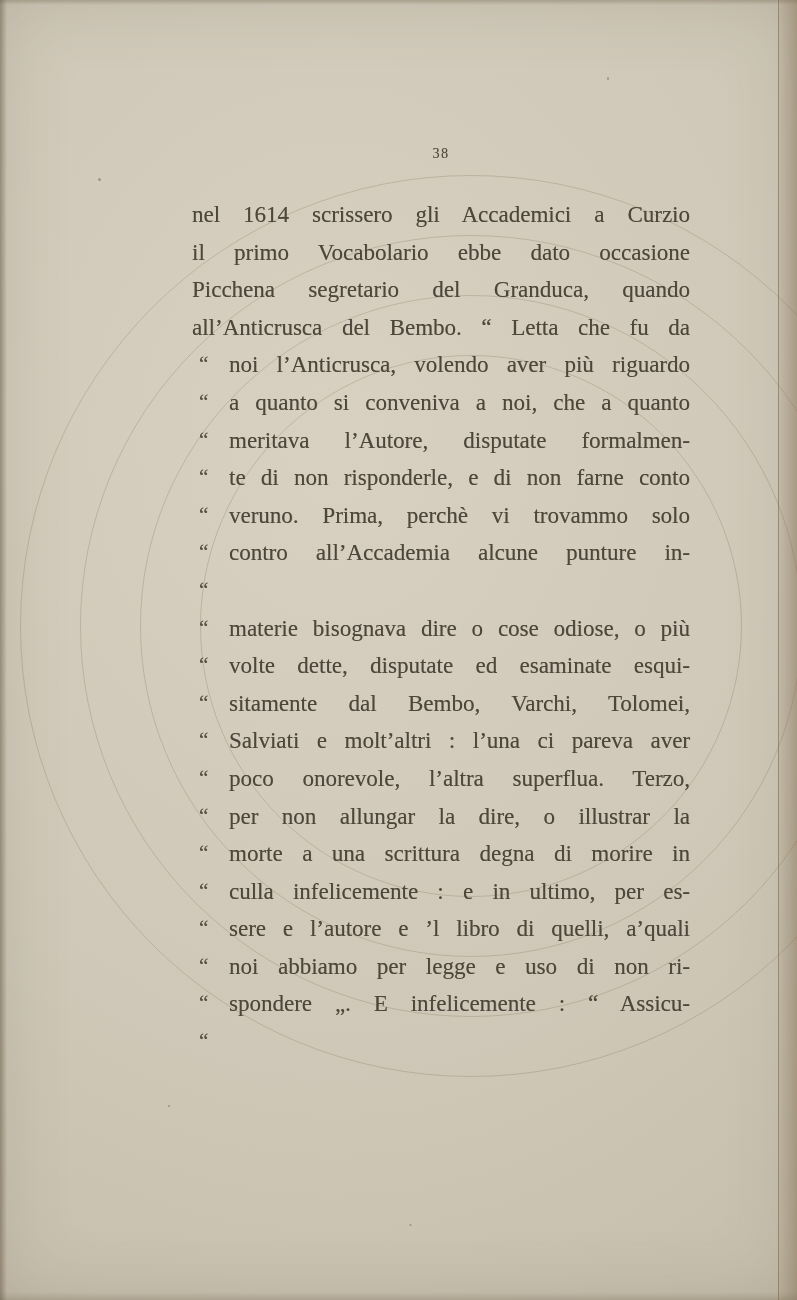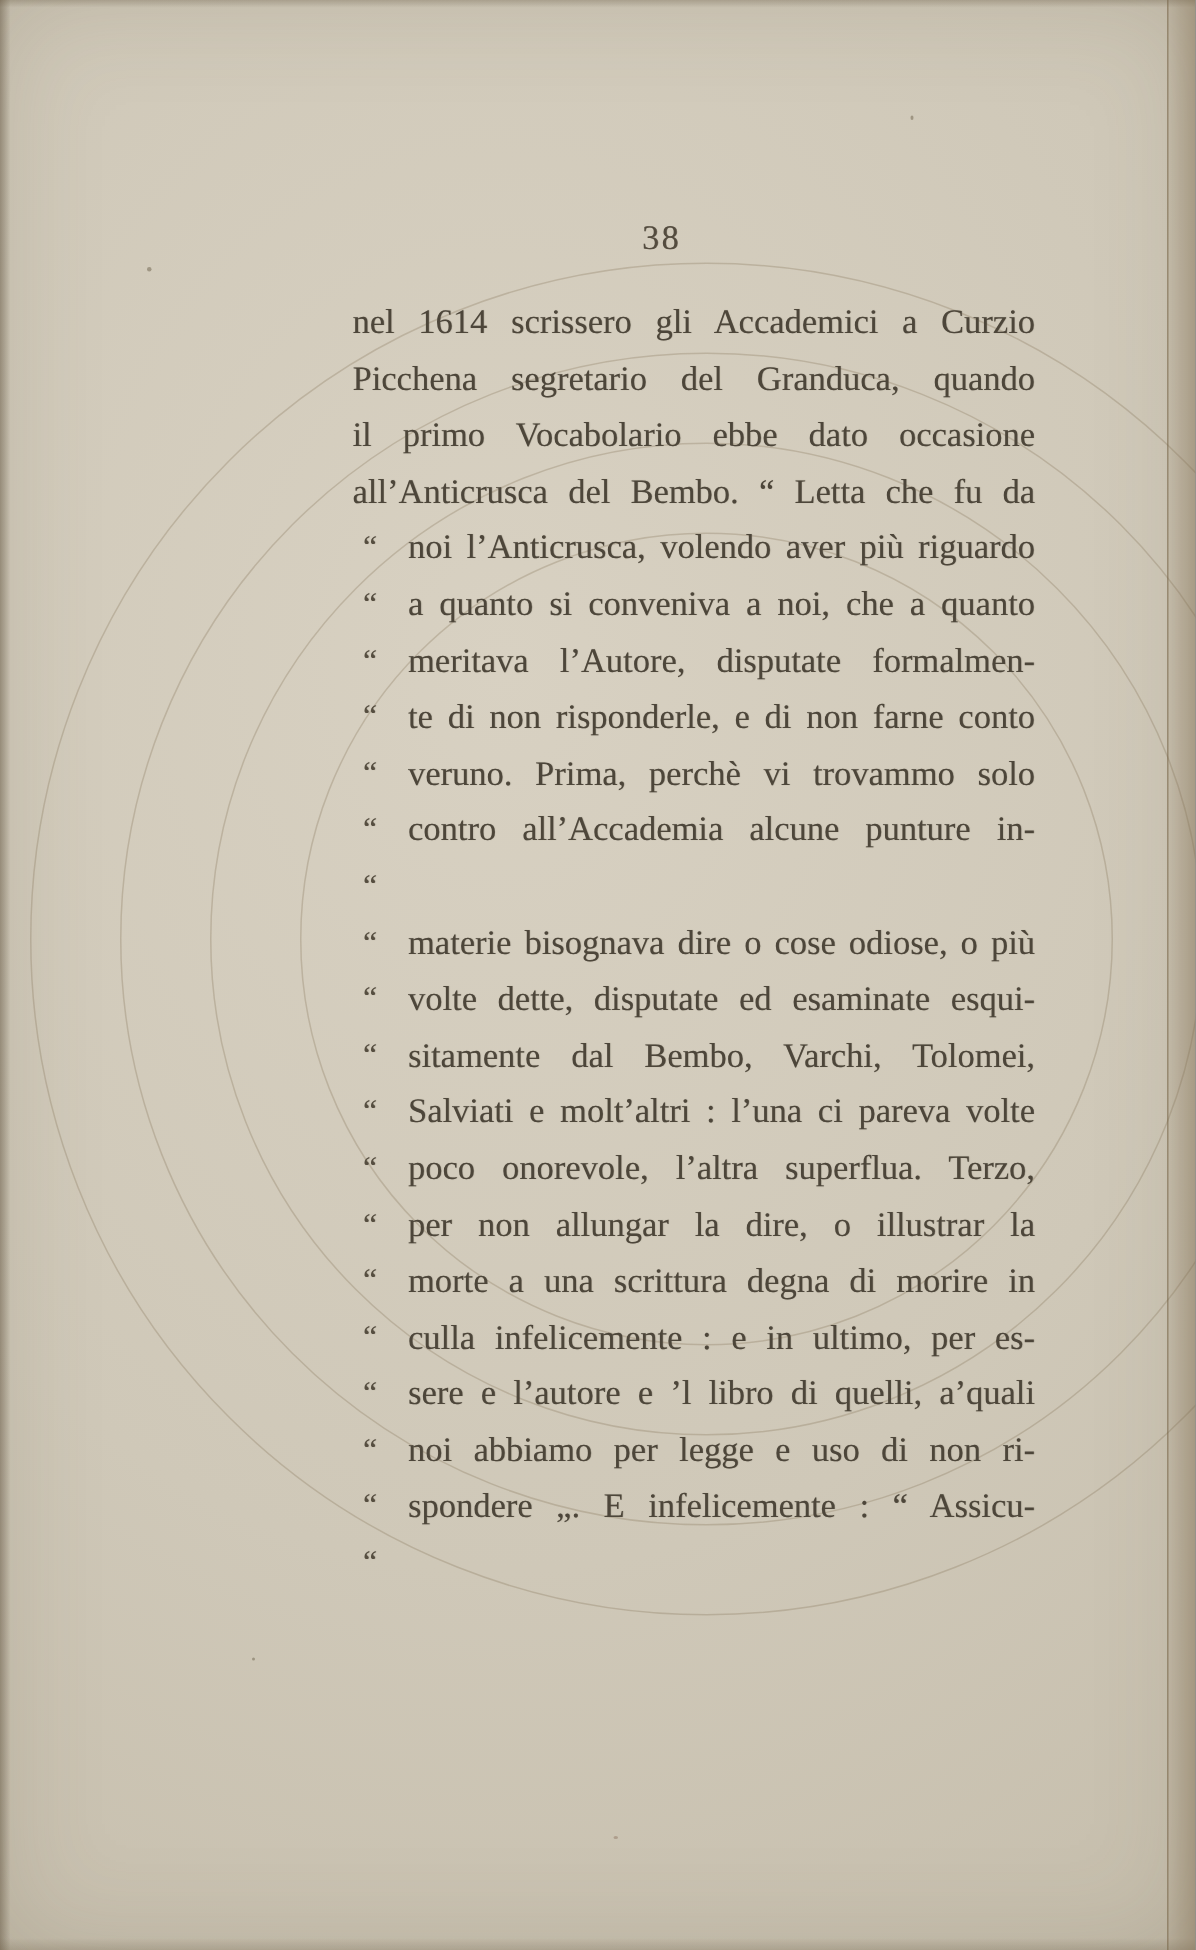--- a/index.html
+++ b/index.html
@@ -42,37 +42,36 @@
   .stamp.c4{left:200px;top:355px; width:540px;height:540px;}
   
   .speck{position:absolute;border-radius:50%;background:rgba(98,86,64,0.45);}
   .speck.s1{left:98px; top:178px;width:3px;height:3px;}
   .speck.s2{left:607px;top:77px; width:2px;height:3px;}
   .speck.s3{left:409px;top:1224px;width:3px;height:2px;background:rgba(120,90,70,0.35);}
   .speck.s4{left:168px;top:1105px;width:2px;height:2px;}
   
   .pagenum{
     position:absolute;left:192px;top:146px;width:498px;
-    text-align:center;font-size:23px;letter-spacing:1.5px;
+    text-align:center;font-size:14px;letter-spacing:1.5px;
     color:#544c3f;
     text-shadow:0.3px 0.3px 0.4px rgba(77,70,58,0.5);
   }
   .text-block{
     position:absolute;left:192px;top:196px;width:498px;
     font-size:23px;
   }
   .textline{
     position:relative;
     height:37.6px;line-height:37.6px;
     white-space:nowrap;
     text-align:justify;
     text-align-last:justify;
     -moz-text-align-last:justify;
     text-shadow:0.3px 0.3px 0.5px rgba(77,70,58,0.45);
-    margin-left:43px;
   }
   .textline.quoted{padding-left:37px;}
   .qmark{
     position:absolute;left:7px;top:0;
     font-size:21px;color:#564e40;
   }
   .italic{}
 </style>
 </head>
 <body>
@@ -86,34 +85,34 @@
 
   <div class="speck s1"></div>
   <div class="speck s2"></div>
   <div class="speck s3"></div>
   <div class="speck s4"></div>
 
   <div class="pagenum">38</div>
 
   <div class="text-block">
       <div class="textline"><span>nel 1614 scrissero gli Accademici a Curzio</span></div>
+      <div class="textline"><span>il primo Vocabolario ebbe dato occasione</span></div>
       <div class="textline"><span>Picchena segretario del Granduca, quando</span></div>
-      <div class="textline"><span>il primo Vocabolario ebbe dato occasione</span></div>
       <div class="textline"><span>all’</span><span class="italic">Anticrusca</span><span> del Bembo. “ Letta che fu da</span></div>
       <div class="textline quoted"><span class="qmark">“</span><span>noi l’</span><span class="italic">Anticrusca</span><span>, volendo aver più riguardo</span></div>
       <div class="textline quoted"><span class="qmark">“</span><span>a quanto si conveniva a noi, che a quanto</span></div>
       <div class="textline quoted"><span class="qmark">“</span><span>meritava l’Autore, disputate formalmen-</span></div>
       <div class="textline quoted"><span class="qmark">“</span><span>te di non risponderle, e di non farne conto</span></div>
       <div class="textline quoted"><span class="qmark">“</span><span>veruno. Prima, perchè vi trovammo solo</span></div>
       <div class="textline quoted"><span class="qmark">“</span><span>contro all’Accademia alcune punture in-</span></div>
       <div class="textline quoted"><span class="qmark">“</span></div>
       <div class="textline quoted"><span class="qmark">“</span><span>materie bisognava dire o cose odiose, o più</span></div>
       <div class="textline quoted"><span class="qmark">“</span><span>volte dette, disputate ed esaminate esqui-</span></div>
       <div class="textline quoted"><span class="qmark">“</span><span>sitamente dal Bembo, Varchi, Tolomei,</span></div>
-      <div class="textline quoted"><span class="qmark">“</span><span>Salviati e molt’altri : l’una ci pareva volte</span></div>
+      <div class="textline quoted"><span class="qmark">“</span><span>Salviati e molt’altri : l’una ci pareva aver</span></div>
       <div class="textline quoted"><span class="qmark">“</span><span>poco onorevole, l’altra superflua. Terzo,</span></div>
       <div class="textline quoted"><span class="qmark">“</span><span>per non allungar la dire, o illustrar la</span></div>
       <div class="textline quoted"><span class="qmark">“</span><span>morte a una scrittura degna di morire in</span></div>
       <div class="textline quoted"><span class="qmark">“</span><span>culla infelicemente : e in ultimo, per es-</span></div>
       <div class="textline quoted"><span class="qmark">“</span><span>sere e l’autore e ’l libro di quelli, a’quali</span></div>
       <div class="textline quoted"><span class="qmark">“</span><span>noi abbiamo per legge e uso di non ri-</span></div>
       <div class="textline quoted"><span class="qmark">“</span><span>spondere „. E infelicemente : “ Assicu-</span></div>
       <div class="textline quoted"><span class="qmark">“</span></div>
     </div>
 

